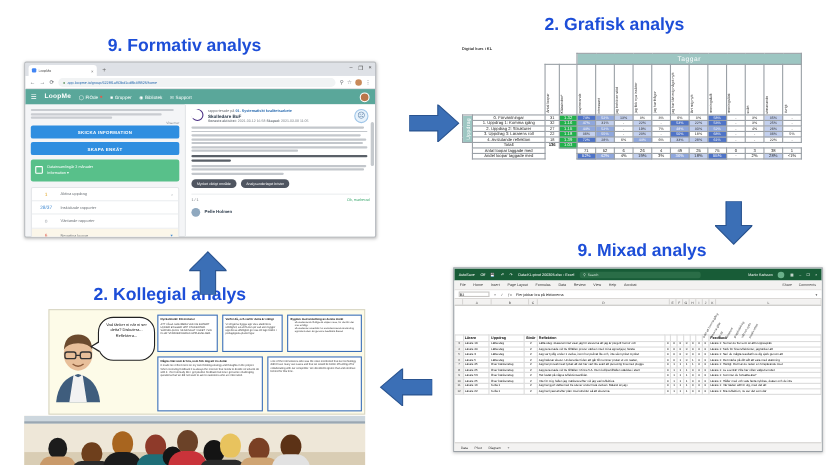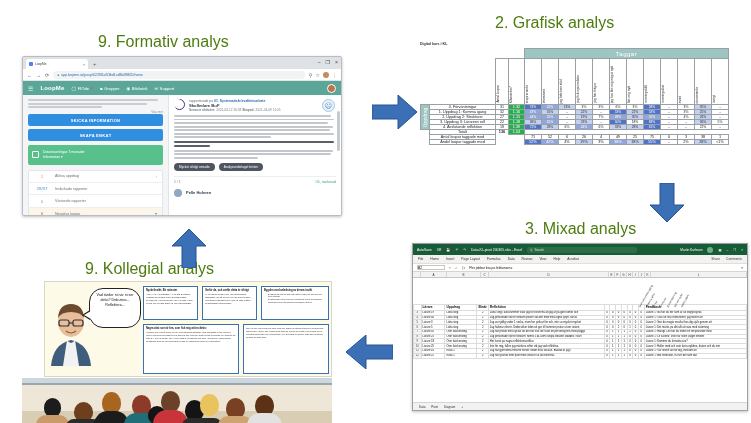--- a/index.html
+++ b/index.html
@@ -6,22 +6,22 @@
   html, body {
     width: 751px; height: 423px;
     background: #ffffff;
     font-family: "Liberation Sans", sans-serif;
     overflow: hidden;
   }
   .slide { position: relative; width: 751px; height: 423px; background: #fff; }
 
   .title {
     position: absolute;
-    color: #4d7c0f;
-    font-weight: normal;
+    color: #1d4ed8;
+    font-weight: bold;
     white-space: nowrap;
   }
   #title-1 { left: 98px; top: 33px; font-size: 16px; }
   #title-2 { left: 495px; top: 14px; font-size: 16px; }
   #title-3 { left: 525px; top: 220px; font-size: 16px; }
   #title-4 { left: 85px; top: 260px; font-size: 16px; }
 
   
   .arrow { position: absolute; }
   .arrow svg { display: block; }
@@ -274,22 +274,22 @@
   .head { position: absolute; border-radius: 50% 50% 45% 45%; }
   .shoulder { position: absolute; border-radius: 14px 14px 0 0; }
 </style>
 </head>
 <body>
 
 <div class="slide">
 
   <div class="title" id="title-1">9. Formativ analys</div>
   <div class="title" id="title-2">2. Grafisk analys</div>
-  <div class="title" id="title-3">3. Mixad analys</div>
-  <div class="title" id="title-4">9. Kollegial analys</div>
+  <div class="title" id="title-3">9. Mixad analys</div>
+  <div class="title" id="title-4">2. Kollegial analys</div>
 
   <div class="arrow" style="left:372px; top:95px;">
     <svg width="46" height="34" viewBox="0 0 46 34">
       <polygon points="0,10 26,10 26,0 45,17 26,34 26,24 0,24" fill="#3B6FB6" stroke="#2a5490" stroke-width="1"></polygon>
     </svg>
   </div>
   <div class="arrow" style="left:650px; top:183px;">
     <svg width="34" height="40" viewBox="0 0 34 40">
       <polygon points="10,0 24,0 24,22 34,22 17,39 0,22 10,22" fill="#3B6FB6" stroke="#2a5490" stroke-width="1"></polygon>
     </svg>

